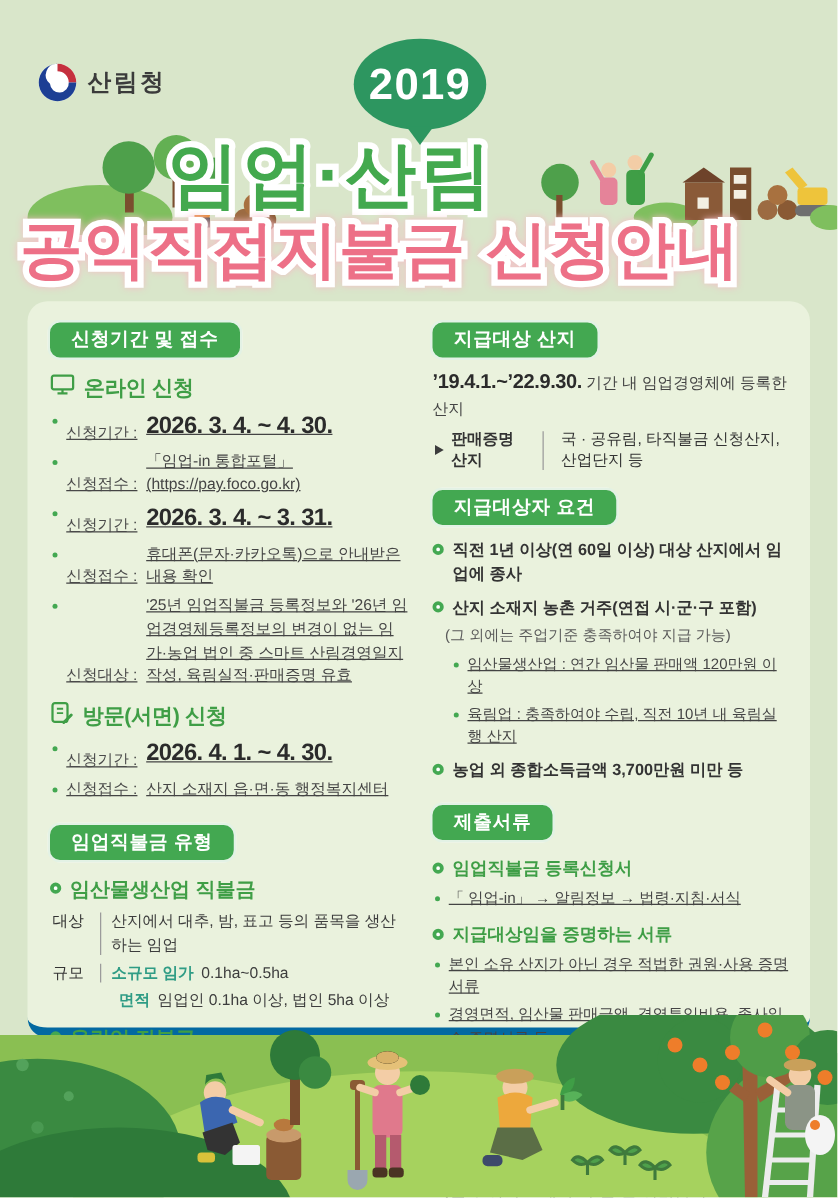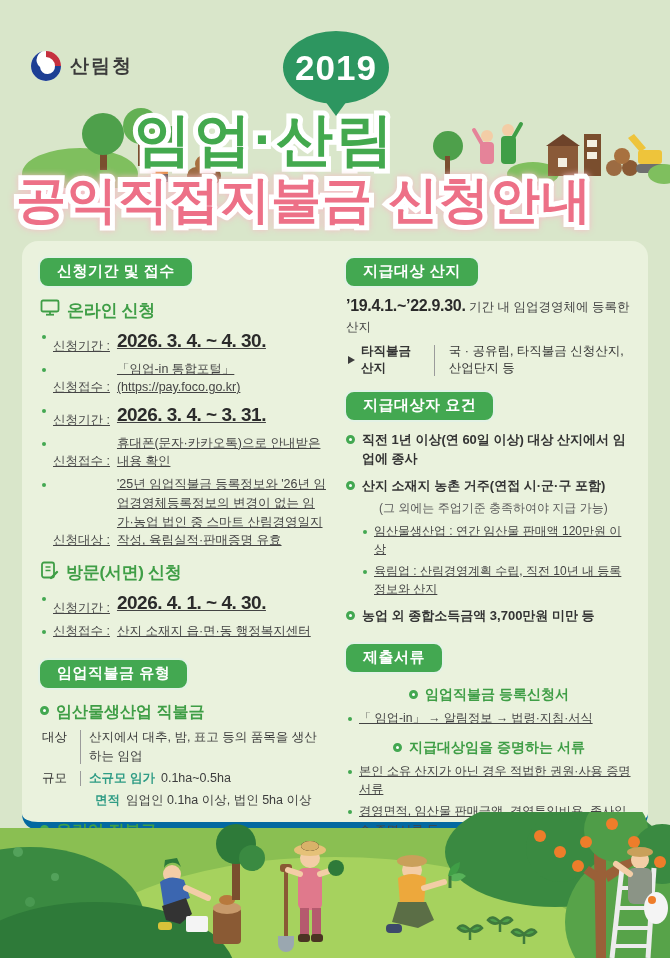--- a/index.html
+++ b/index.html
@@ -67,24 +67,24 @@
 
   .line { margin:6px 0 4px 2px; font-size:12.5px; color:#444; line-height:1.5; }
   .line .big { font-size:16px; font-weight:800; color:#2b2b2b; letter-spacing:-0.3px; }
 
   .kv { display:flex; align-items:baseline; margin:6px 0 6px 3px; font-size:13px; color:#3d3d3d; }
   .kv .k { font-weight:800; color:#2f2f2f; white-space:nowrap; }
   .kv .d { width:1px; align-self:stretch; background:#9b9b9b; margin:2px 8px; flex:0 0 auto; }
 
   .eitem { display:flex; gap:7px; margin:9px 0 4px 2px; font-size:13px; font-weight:700;
            color:#333; line-height:1.45; }
-  .esub { margin:0 0 2px 35px; font-size:12px; color:#5a5a5a; line-height:1.45; }
+  .esub { margin:0 0 2px 12px; font-size:12px; color:#5a5a5a; line-height:1.45; }
   .ebullets .row { margin-left:19px; font-size:12px; }
 
-  .dgroup-name { font-size:14px;justify-content:center; }
+  .dgroup-name { font-size:14px; }
   .docs .row { font-size:12.2px; }
 
   .bottom-illus { position:absolute; left:0; top:812px; z-index:3; }
 </style>
 </head>
 <body>
 
 <div class="page">
 
   <div class="logo">
@@ -252,21 +252,21 @@
 
       <div class="col">
         <div class="pill">지급대상 산지</div>
 
         <div class="line">
           <span class="big">’19.4.1.~’22.9.30.</span>
           <span>기간 내 임업경영체에 등록한 산지</span>
         </div>
         <div class="note" style="font-weight:600;">
           <span class="tri"></span>
-          <span>타직불금 산지</span>
+          <span>판매증명 산지</span>
           <span class="tdiv" style="align-self:stretch"></span>
           <span style="font-weight:400">국 · 공유림, 타직불금 신청산지, 산업단지 등</span>
         </div>
 
         <div class="pill mt12">지급대상자 요건</div>
 
         <div class="eitem">
           <span class="ring"></span>
           <span>직전 1년 이상(연 60일 이상) 대상 산지에서 임업에 종사</span>
         </div>
@@ -275,21 +275,21 @@
           <span>산지 소재지 농촌 거주(연접 시·군·구 포함)</span>
         </div>
         <div class="esub">(그 외에는 주업기준 충족하여야 지급 가능)</div>
         <div class="ebullets">
           <div class="row">
             <span class="dot"></span>
             <span class="val">임산물생산업 : 연간 임산물 판매액 120만원 이상</span>
           </div>
           <div class="row">
             <span class="dot"></span>
-            <span class="val">육림업 : 산림경영계획 수립, 직전 10년 내 등록정보와 산지</span>
+            <span class="val">육림업 : 충족하여야 수립, 직전 10년 내 육림실행 산지</span>
           </div>
         </div>
         <div class="eitem">
           <span class="ring"></span>
           <span>농업 외 종합소득금액 3,700만원 미만 등</span>
         </div>
 
         <div class="pill mt12">제출서류</div>
 
         <div class="docs">

